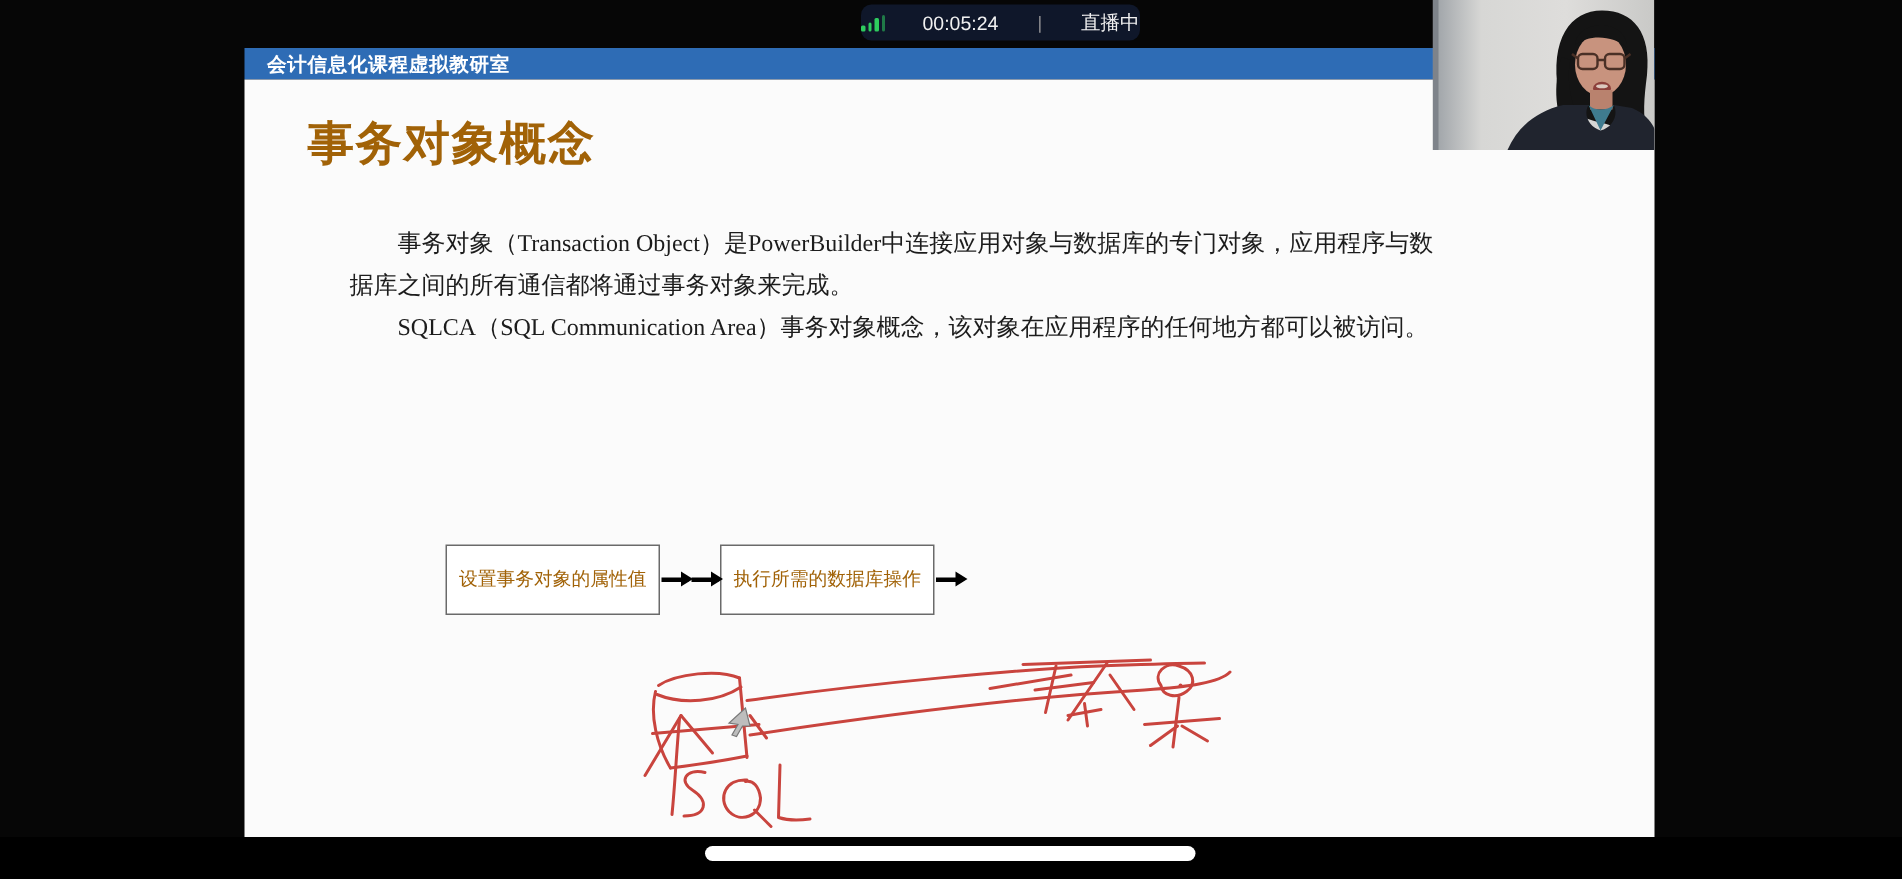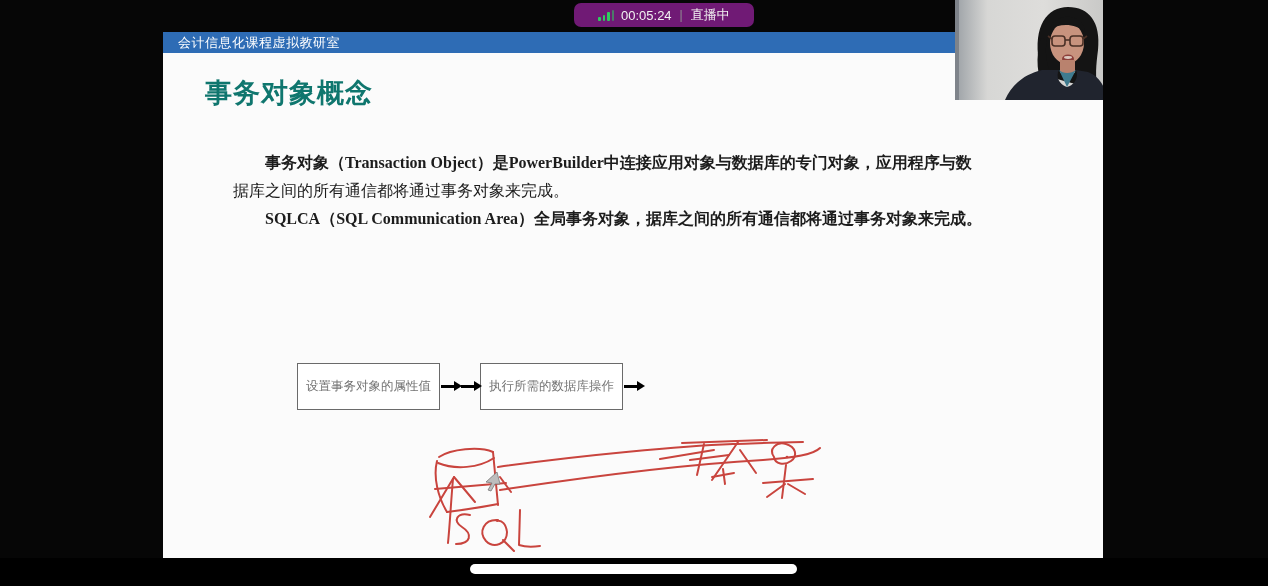--- a/index.html
+++ b/index.html
@@ -1,43 +1,43 @@
 <!DOCTYPE html>
 <html><head>
 <meta charset="utf-8">
 <style>
   html,body{margin:0;padding:0;background:#000;}
   .stage{position:relative;width:1268px;height:586px;background:#060606;overflow:hidden;
          font-family:"Liberation Sans",sans-serif;}
 
   
-  .status-pill{position:absolute;left:574px;top:3px;height:24px;background:#701a75;
-               border-radius:7px;display:flex;align-items:center;gap:7px;padding:0 24px;
+  .status-pill{position:absolute;left:574px;top:3px;height:24px;background:#0f172a;
+               border-radius:7px;display:flex;align-items:center;gap:25px;padding:0 0;
                color:#f1f1f1;font-size:13px;box-sizing:border-box;}
   .sig{display:flex;align-items:flex-end;gap:2px;height:11px;}
   .sig span{width:2.5px;border-radius:1px;background:#2ecc5e;display:block;}
   .sig .b1{height:4px}.sig .b2{height:6px}.sig .b3{height:9px}.sig .b4{height:11px;opacity:.55}
   .status-divider{color:#8f8f92;font-size:12px;margin:0 1px;}
 
   
   .screen{position:absolute;left:163px;top:32px;width:940px;height:526px;}
-  .share-header{height:21px;background:#2e6cb5;color:#fff;font-size:13px;font-weight:normal;
+  .share-header{height:21px;background:#2e6cb5;color:#fff;font-size:13px;font-weight:bold;
                 display:flex;align-items:center;padding-left:15px;letter-spacing:.5px;box-sizing:border-box;}
   .slide{position:relative;width:940px;height:505px;background:#fbfbfb;overflow:hidden;}
-  .slide-title{position:absolute;left:42px;top:22px;font-size:27px;font-weight:bold;color:#0f766e;
+  .slide-title{position:absolute;left:42px;top:22px;font-size:31px;font-weight:bold;color:#a16207;
                letter-spacing:1px;}
   .body-text{position:absolute;left:70px;top:96px;width:820px;font-family:"Liberation Serif",serif;
              font-size:16px;color:#1c1c1c;line-height:28px;}
   .body-text .line{white-space:nowrap;}
-  .body-text .line.ind{text-indent:32px;font-weight:bold;}
+  .body-text .line.ind{text-indent:32px;}
 
   .flow-row{position:absolute;left:134px;top:310px;display:flex;align-items:center;
             font-family:"Liberation Serif",serif;}
   .flow-box{height:47px;border:1px solid #6a6a6a;background:#fff;display:flex;align-items:center;
-            padding:0 8px;font-size:12.5px;color:#737373;white-space:nowrap;box-sizing:border-box;}
+            padding:0 8px;font-size:12.5px;color:#a16207;white-space:nowrap;box-sizing:border-box;}
   .flow-arrow{position:relative;width:18px;height:3px;background:#000;margin:0 1px;flex:0 0 auto;}
   .flow-arrow::after{content:"";position:absolute;left:13px;top:-4.5px;width:0;height:0;
                      border-left:8px solid #000;border-top:5.5px solid transparent;
                      border-bottom:5.5px solid transparent;}
 
   .sketch{position:absolute;left:0;top:0;width:940px;height:505px;pointer-events:none;}
 
   
   .webcam{position:absolute;left:955px;top:0;width:148px;height:100px;overflow:hidden;}
   .webcam svg{display:block;}
@@ -68,21 +68,21 @@
     <div class="share-header">
       <span>会计信息化课程虚拟教研室</span>
     </div>
 
     <div class="slide">
       <div class="slide-title">事务对象概念</div>
 
       <div class="body-text">
         <div class="line ind">事务对象（Transaction Object）是PowerBuilder中连接应用对象与数据库的专门对象，应用程序与数</div>
         <div class="line">据库之间的所有通信都将通过事务对象来完成。</div>
-        <div class="line ind">SQLCA（SQL Communication Area）全局事务对象，据库之间的所有通信都将通过事务对象来完成。</div>
+        <div class="line ind">SQLCA（SQL Communication Area）事务对象概念，该对象在应用程序的任何地方都可以被访问。</div>
       </div>
 
       <div class="flow-row">
         <div class="flow-box">设置事务对象的属性值</div>
         <div class="flow-arrow"></div>
         <div class="flow-arrow"></div>
         <div class="flow-box">执行所需的数据库操作</div>
         <div class="flow-arrow"></div>
       </div>
 

